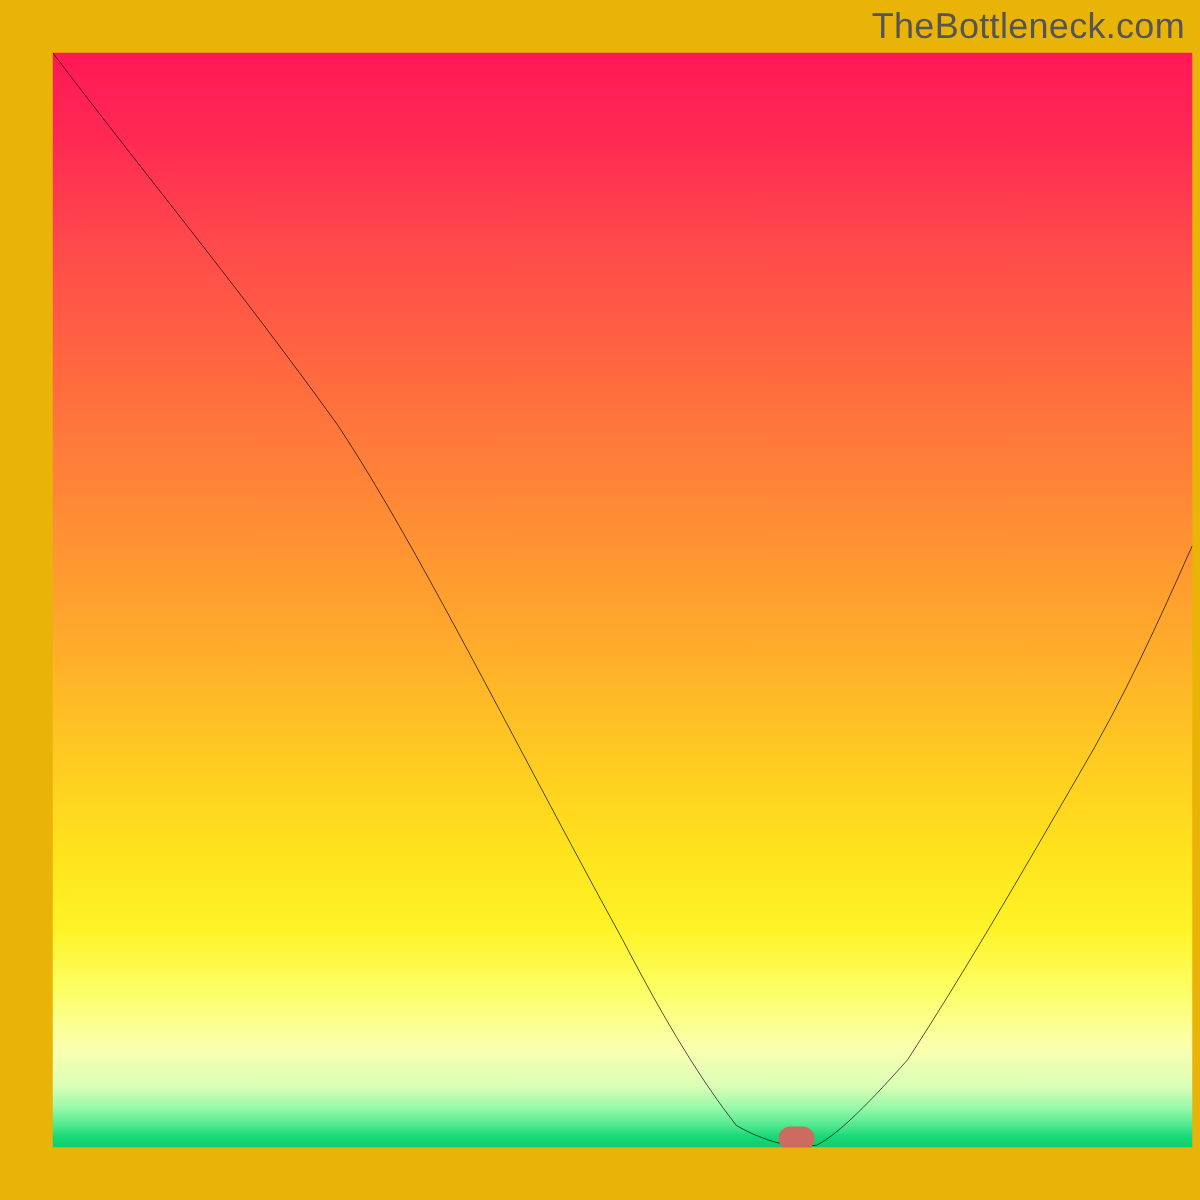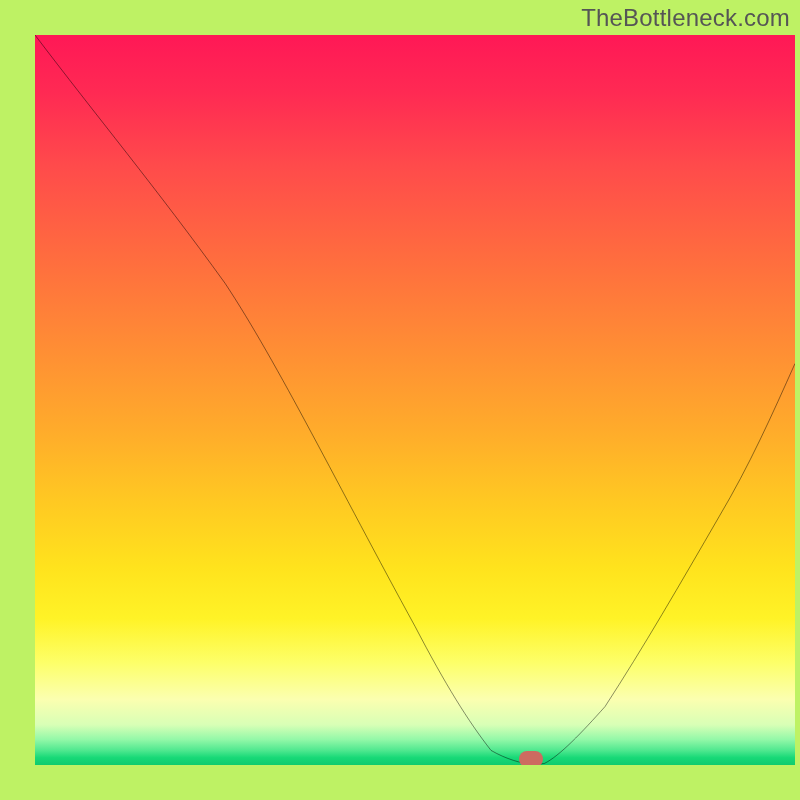--- a/index.html
+++ b/index.html
@@ -8,21 +8,21 @@
     width: 800px;
     height: 800px;
     background: #000;
     overflow: hidden;
     font-family: Arial, Helvetica, sans-serif;
   }
   .frame {
     position: relative;
     width: 800px;
     height: 800px;
-    background: #bef264;
+    background: #eab308;
   }
   .watermark {
     position: absolute;
     top: 4px;
     right: 10px;
     color: #555;
     font-size: 24px;
     font-weight: 500;
     letter-spacing: 0.2px;
     z-index: 20;

